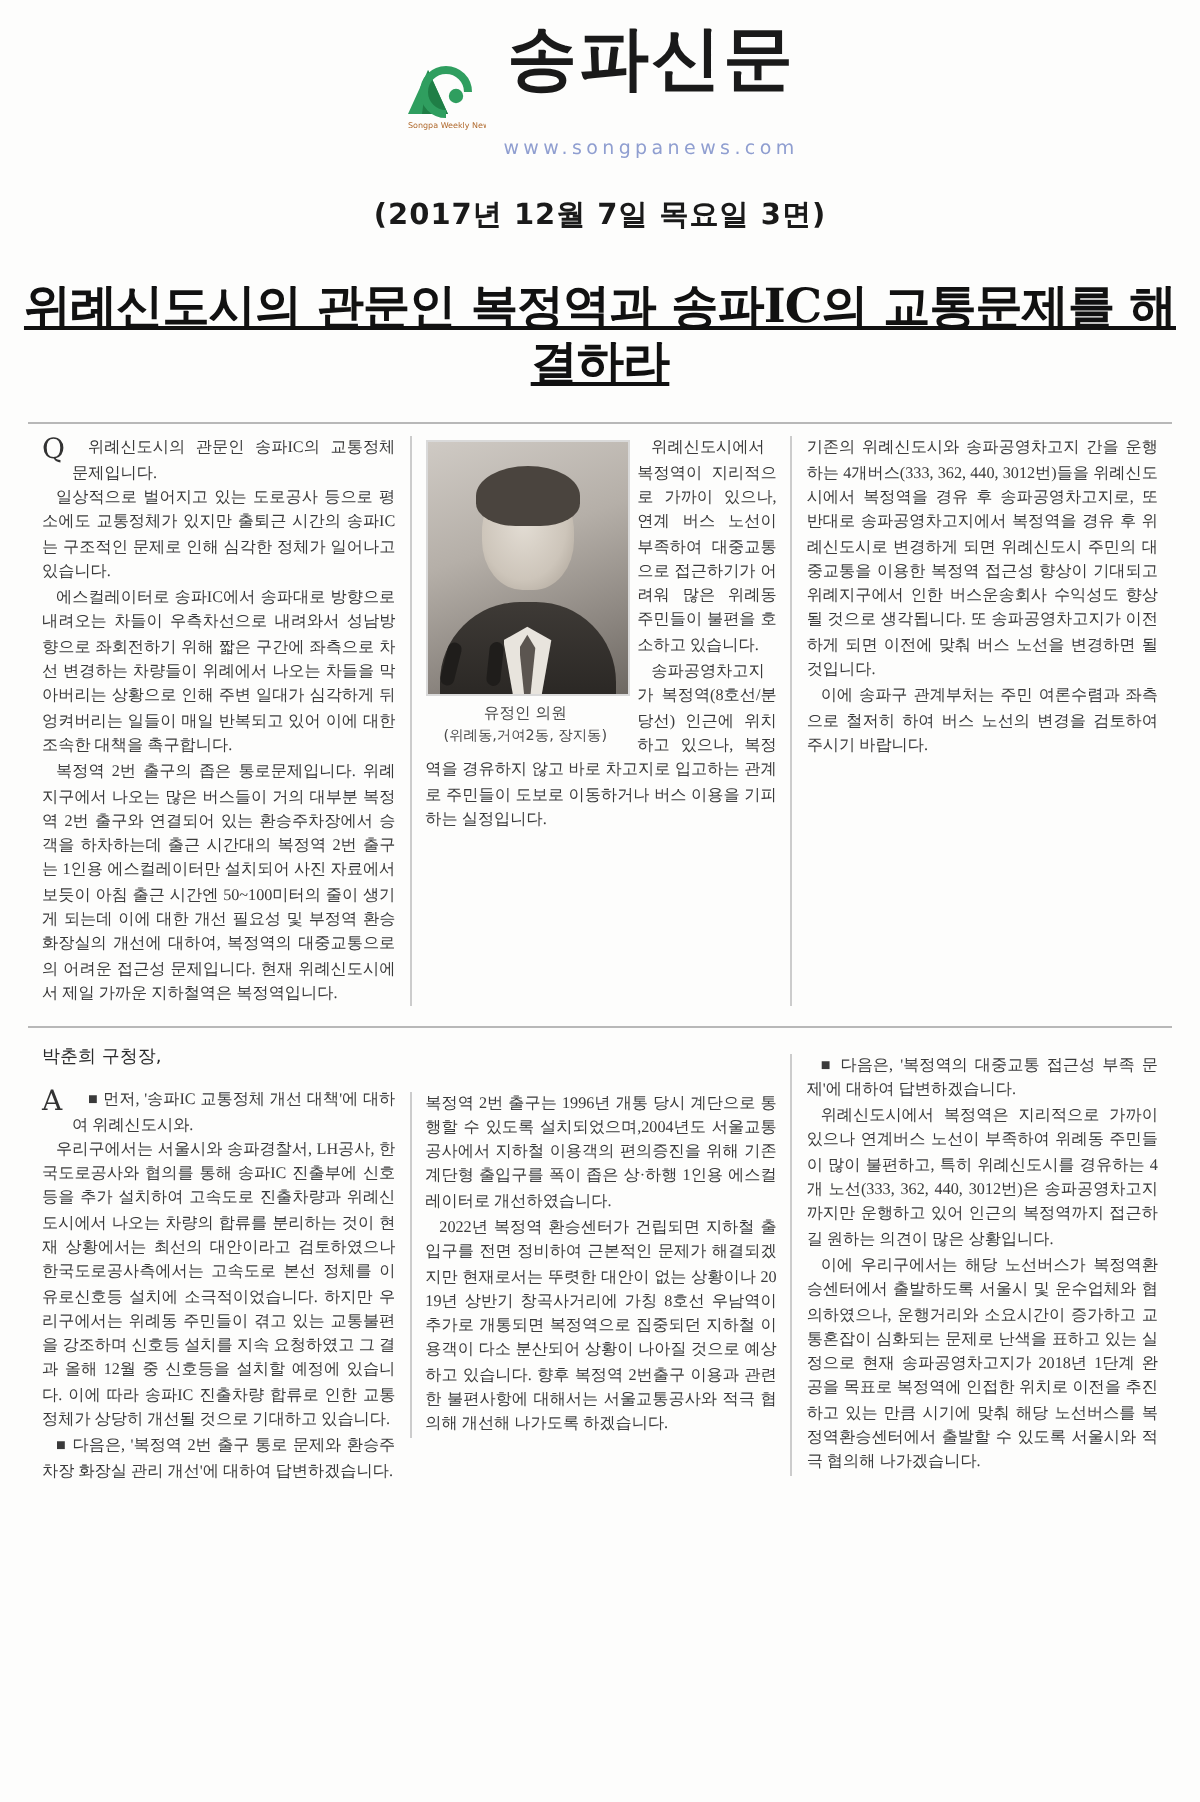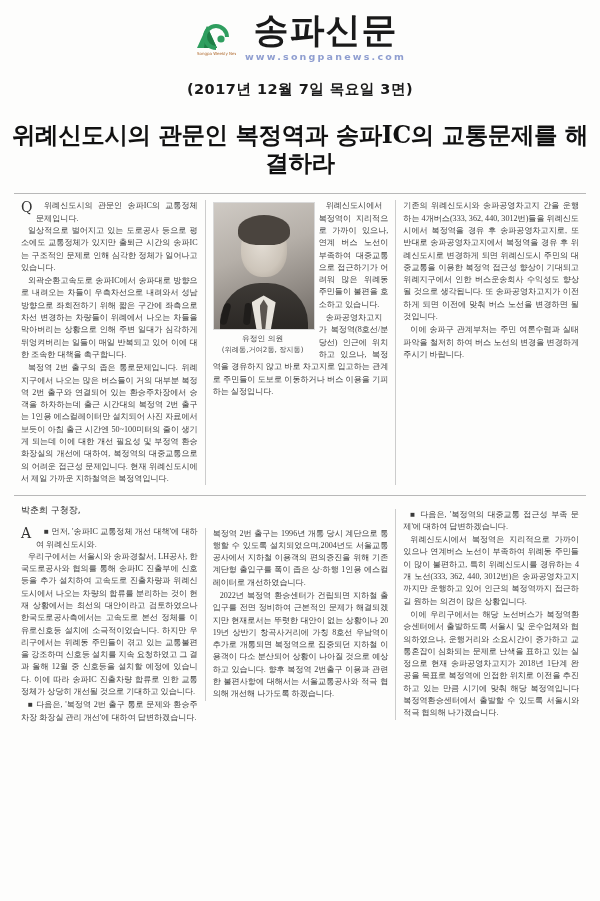--- a/index.html
+++ b/index.html
@@ -55,22 +55,22 @@
     font-weight: bold;
     letter-spacing: 1px;
     line-height: 1;
     color: #1a1a1a;
   }
   .paper-url {
     font-family: "DejaVu Sans", "Liberation Sans", sans-serif;
     font-size: 9.5px;
     letter-spacing: 2.2px;
     color: #8f9ed0;
-    margin-top: 3px;
-    font-weight: bold;
+    margin-top: 21px;
+    font-weight: normal;
   }
 
   
   .dateline {
     text-align: center;
     margin-top: 18px;
     font-family: "DejaVu Sans", "Liberation Sans", sans-serif;
     font-size: 14.5px;
     font-weight: bold;
     color: #1a1a1a;
@@ -81,20 +81,21 @@
   .headline {
     text-align: center;
     margin-top: 22px;
     font-family: "DejaVu Serif", "Liberation Serif", serif;
     font-size: 23.5px;
     font-weight: bold;
     color: #111111;
     letter-spacing: -0.4px;
     padding: 0 10px;
     line-height: 1.2;
+    text-decoration: underline;
   }
 
   
   .rule-thin {
     border-top: 1px solid #b8b8b8;
     margin: 0 14px;
   }
   .rule-top { margin-top: 16px; }
 
   
@@ -266,21 +267,21 @@
   <div class="rule-thin rule-top"></div>
 
   <div class="cols">
 
     <div class="col">
       <div class="qa-block">
         <span class="dropcap">Q</span>
         <p class="lead">위례신도시의 관문인 송파IC의 교통정체 문제입니다.</p>
       </div>
       <p class="body">일상적으로 벌어지고 있는 도로공사 등으로 평소에도 교통정체가 있지만 출퇴근 시간의 송파IC는 구조적인 문제로 인해 심각한 정체가 일어나고 있습니다.</p>
-      <p class="body">외곽순환고속도로 송파IC에서 송파대로 방향으로 내려오는 차들이 우측차선으로 내려와서 성남방향으로 좌회전하기 위해 짧은 구간에 좌측으로 차선 변경하는 차량들이 위례에서 나오는 차들을 막아버리는 상황으로 인해 주변 일대가 심각하게 뒤엉켜버리는 일들이 매일 반복되고 있어 이에 대한 조속한 대책을 촉구합니다.</p>
+      <p class="body">에스컬레이터로 송파IC에서 송파대로 방향으로 내려오는 차들이 우측차선으로 내려와서 성남방향으로 좌회전하기 위해 짧은 구간에 좌측으로 차선 변경하는 차량들이 위례에서 나오는 차들을 막아버리는 상황으로 인해 주변 일대가 심각하게 뒤엉켜버리는 일들이 매일 반복되고 있어 이에 대한 조속한 대책을 촉구합니다.</p>
       <p class="body">복정역 2번 출구의 좁은 통로문제입니다. 위례지구에서 나오는 많은 버스들이 거의 대부분 복정역 2번 출구와 연결되어 있는 환승주차장에서 승객을 하차하는데 출근 시간대의 복정역 2번 출구는 1인용 에스컬레이터만 설치되어 사진 자료에서 보듯이 아침 출근 시간엔 50~100미터의 줄이 생기게 되는데 이에 대한 개선 필요성 및 부정역 환승 화장실의 개선에 대하여, 복정역의 대중교통으로의 어려운 접근성 문제입니다. 현재 위례신도시에서 제일 가까운 지하철역은 복정역입니다.</p>
     </div>
 
     <div class="col">
       <figure class="photo-figure">
         <div class="photo">
           <div class="bg"></div>
           <div class="body-sh"></div>
           <div class="shirt"></div>
           <div class="tie"></div>
@@ -293,21 +294,21 @@
           <div class="name">유정인 의원</div>
           <div>(위례동,거여2동, 장지동)</div>
         </figcaption>
       </figure>
       <p class="body">위례신도시에서 복정역이 지리적으로 가까이 있으나, 연계 버스 노선이 부족하여 대중교통으로 접근하기가 어려워 많은 위례동 주민들이 불편을 호소하고 있습니다.</p>
       <p class="body">송파공영차고지가 복정역(8호선/분당선) 인근에 위치하고 있으나, 복정역을 경유하지 않고 바로 차고지로 입고하는 관계로 주민들이 도보로 이동하거나 버스 이용을 기피하는 실정입니다.</p>
     </div>
 
     <div class="col">
       <p class="body noindent">기존의 위례신도시와 송파공영차고지 간을 운행하는 4개버스(333, 362, 440, 3012번)들을 위례신도시에서 복정역을 경유 후 송파공영차고지로, 또 반대로 송파공영차고지에서 복정역을 경유 후 위례신도시로 변경하게 되면 위례신도시 주민의 대중교통을 이용한 복정역 접근성 향상이 기대되고 위례지구에서 인한 버스운송회사 수익성도 향상될 것으로 생각됩니다. 또 송파공영차고지가 이전하게 되면 이전에 맞춰 버스 노선을 변경하면 될 것입니다.</p>
-      <p class="body">이에 송파구 관계부처는 주민 여론수렴과 실태파악을 철저히 하여 버스 노선의 변경을 변경하게 주시기 바랍니다.</p>
+      <p class="body">이에 송파구 관계부처는 주민 여론수렴과 좌측으로 철저히 하여 버스 노선의 변경을 검토하여 주시기 바랍니다.</p>
     </div>
   </div>
 
   <div class="rule-thin" style="margin-top:10px;"></div>
 
   <div class="cols" style="margin-top:8px;align-items:center;">
 
     <div class="col">
       <p class="byline">박춘희 구청장,</p>
       <div class="qa-block">
@@ -320,17 +321,17 @@
 
     <div class="col">
       <p class="body noindent">복정역 2번 출구는 1996년 개통 당시 계단으로 통행할 수 있도록 설치되었으며,2004년도 서울교통공사에서 지하철 이용객의 편의증진을 위해 기존 계단형 출입구를 폭이 좁은 상·하행 1인용 에스컬레이터로 개선하였습니다.</p>
       <p class="body">2022년 복정역 환승센터가 건립되면 지하철 출입구를 전면 정비하여 근본적인 문제가 해결되겠지만 현재로서는 뚜렷한 대안이 없는 상황이나 2019년 상반기 창곡사거리에 가칭 8호선 우남역이 추가로 개통되면 복정역으로 집중되던 지하철 이용객이 다소 분산되어 상황이 나아질 것으로 예상하고 있습니다. 향후 복정역 2번출구 이용과 관련한 불편사항에 대해서는 서울교통공사와 적극 협의해 개선해 나가도록 하겠습니다.</p>
     </div>
 
     <div class="col">
       <p class="body noindent" style="visibility:hidden;height:0;margin:0;">x</p>
       <p class="body bullet-para" style="margin-top:0;">■ 다음은, '복정역의 대중교통 접근성 부족 문제'에 대하여 답변하겠습니다.</p>
       <p class="body">위례신도시에서 복정역은 지리적으로 가까이 있으나 연계버스 노선이 부족하여 위례동 주민들이 많이 불편하고, 특히 위례신도시를 경유하는 4개 노선(333, 362, 440, 3012번)은 송파공영차고지까지만 운행하고 있어 인근의 복정역까지 접근하길 원하는 의견이 많은 상황입니다.</p>
-      <p class="body">이에 우리구에서는 해당 노선버스가 복정역환승센터에서 출발하도록 서울시 및 운수업체와 협의하였으나, 운행거리와 소요시간이 증가하고 교통혼잡이 심화되는 문제로 난색을 표하고 있는 실정으로 현재 송파공영차고지가 2018년 1단계 완공을 목표로 복정역에 인접한 위치로 이전을 추진하고 있는 만큼 시기에 맞춰 해당 복정역입니다 복정역환승센터에서 출발할 수 있도록 서울시와 적극 협의해 나가겠습니다.</p>
+      <p class="body">이에 우리구에서는 해당 노선버스가 복정역환승센터에서 출발하도록 서울시 및 운수업체와 협의하였으나, 운행거리와 소요시간이 증가하고 교통혼잡이 심화되는 문제로 난색을 표하고 있는 실정으로 현재 송파공영차고지가 2018년 1단계 완공을 목표로 복정역에 인접한 위치로 이전을 추진하고 있는 만큼 시기에 맞춰 해당 노선버스를 복정역환승센터에서 출발할 수 있도록 서울시와 적극 협의해 나가겠습니다.</p>
     </div>
   </div>
 
 </div>
 
 </body></html>

